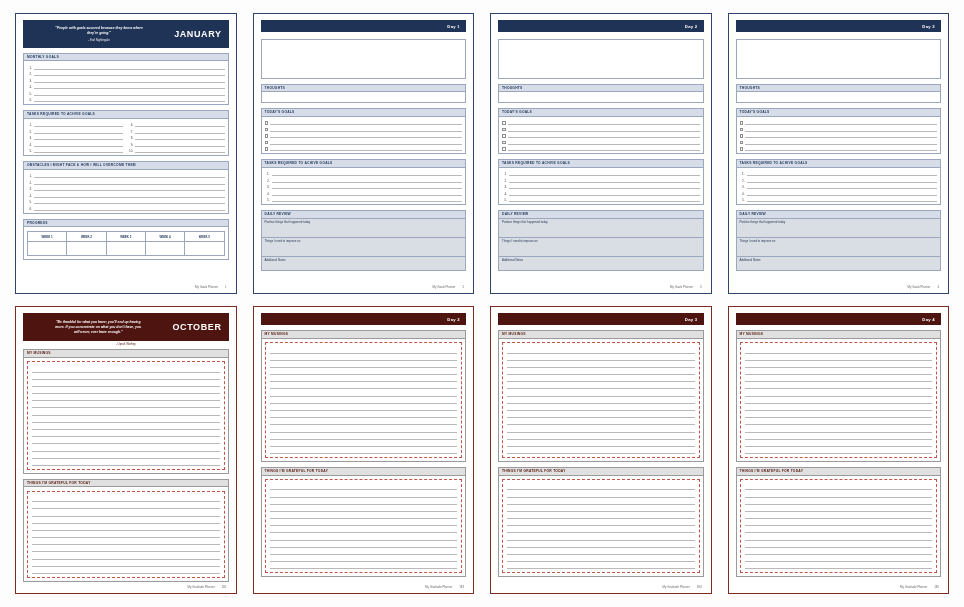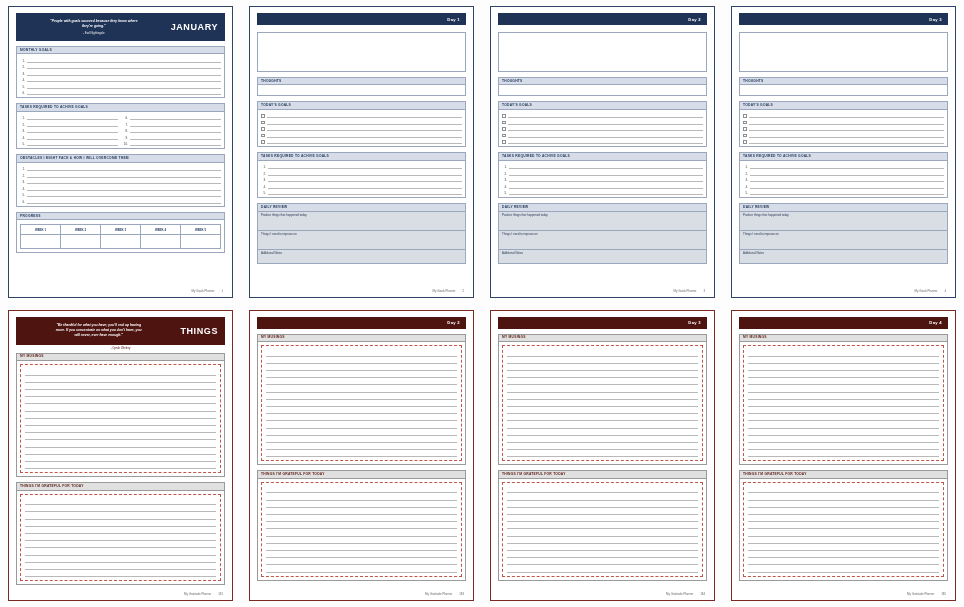--- a/index.html
+++ b/index.html
@@ -10,21 +10,21 @@
     font-family: "Liberation Sans", sans-serif;
   }
   #sheet {
     width: 964px; height: 607px;
     position: relative;
     background: #fdfdfd;
     display: grid;
     grid-template-rows: 1fr 1fr;
     grid-template-columns: repeat(4, 1fr);
     gap: 0;
-    padding: 0;
+    padding: 7px;
   }
   .cell {
     position: relative;
     padding: 6px 8px;
     display: flex;
     align-items: stretch;
     justify-content: center;
   }
   .page {
     background: #ffffff;
@@ -609,21 +609,21 @@
 
   <div class="cell">
     <div class="page maroon">
 
       <div class="month-header maroon-head">
         <div class="quote">
           <div>"Be thankful for what you have; you'll end up having</div>
           <div>more. If you concentrate on what you don't have, you</div>
           <div>will never, ever have enough."</div>
         </div>
-        <div class="mname">THINGS</div>
+        <div class="mname">OCTOBER</div>
       </div>
       <div style="font-size:2.8px;color:#4e1410;text-align:center;margin-top:1px;">- Oprah Winfrey</div>
 
       <div class="spacer-xs"></div>
 
       <div class="bar maroon-bar">MY MUSINGS</div>
       <div class="box maroon-box" style="padding:1px;">
         <div class="dashed">
           <div class="dashed-lines">
             <div class="dline"></div>

